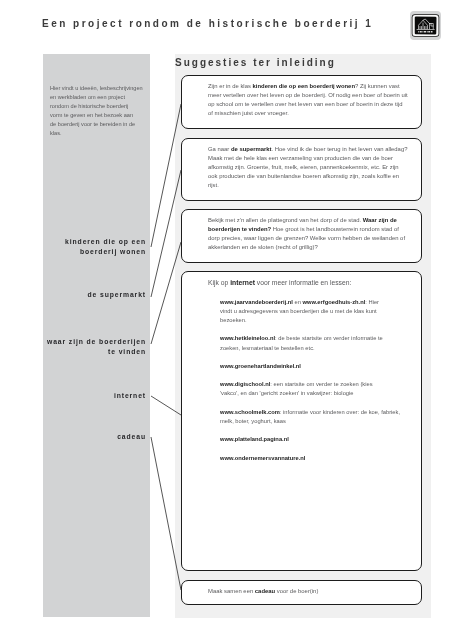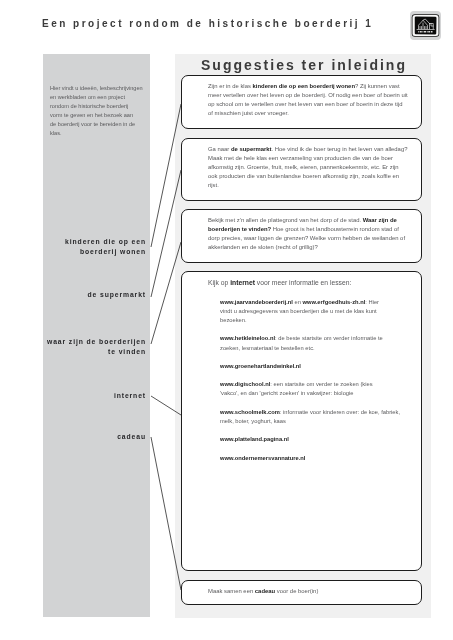--- a/index.html
+++ b/index.html
@@ -7,21 +7,21 @@
   .page{position:absolute;left:0;top:0;width:453px;height:640px;}
 
   .title{position:absolute;left:42px;top:18px;font-size:10px;letter-spacing:2.5px;color:#3b3b3b;font-weight:700;white-space:nowrap;}
 
   .logo{position:absolute;left:410px;top:11px;width:31px;height:29px;}
 
   .sidebar{position:absolute;left:43px;top:54px;width:107px;height:563px;background:#d2d3d4;}
   .side-intro{position:absolute;left:50px;top:84px;width:98px;font-size:5.6px;line-height:9.05px;color:#5a5a5c;}
 
   .panel{position:absolute;left:175px;top:54px;width:256px;height:564px;background:#f0f0f0;}
-  .panel-title{position:absolute;left:175px;top:57px;width:258px;text-align:center;font-size:14px;letter-spacing:2px;font-weight:700;color:#3b3b3b;}
+  .panel-title{position:absolute;left:175px;top:57px;width:258px;font-size:10px;letter-spacing:2px;font-weight:700;color:#3b3b3b;}
 
   .box{position:absolute;left:181px;border:1.2px solid #1d1d1d;border-radius:7px;background:#ffffff;box-sizing:border-box;width:241px;}
   .box .txt{position:absolute;left:26px;width:199.9px;top:5.5px;font-size:5.9px;line-height:9.05px;color:#5a5a5c;}
   .box b{color:#1d1d1d;font-weight:700;}
 
   .sidelabel{position:absolute;text-align:right;font-size:6.8px;font-weight:700;letter-spacing:0.9px;color:#27272a;line-height:9.8px;}
 
   svg.lines{position:absolute;left:0;top:0;width:453px;height:640px;}
   #b3 .txt{font-size:6.75px;}
   #b3 .txt:first-of-type{left:26px;}

